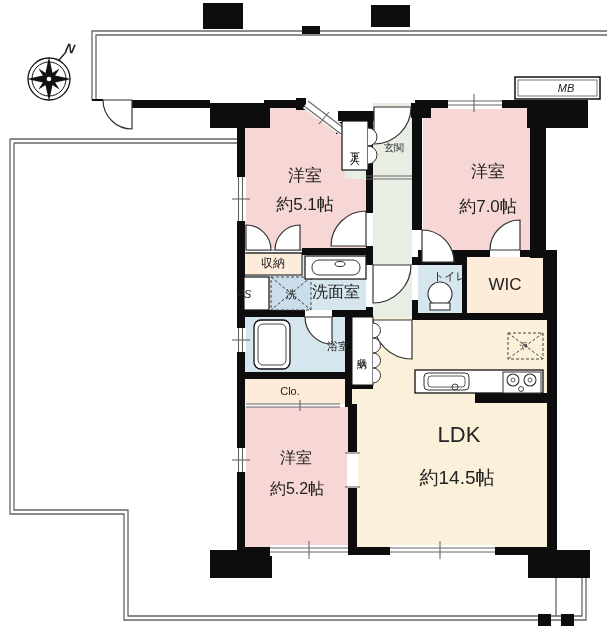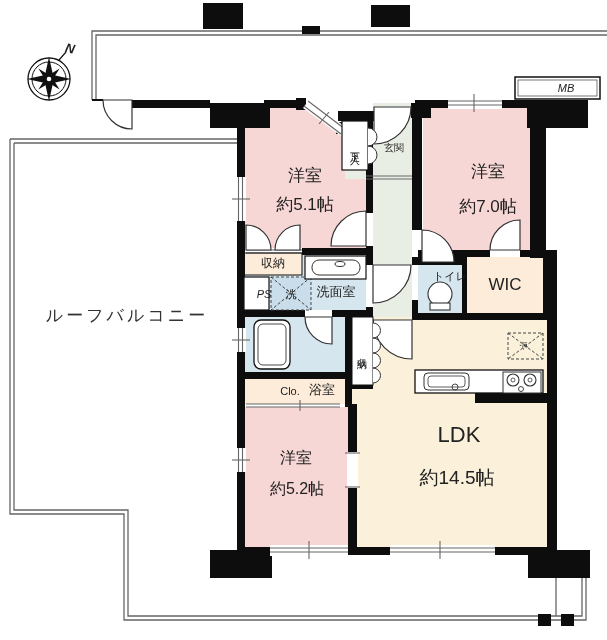--- a/index.html
+++ b/index.html
@@ -289,46 +289,45 @@
   <g>
     <circle cx="49" cy="79" r="21" fill="none" stroke="#111" stroke-width="1.3"></circle>
     <circle cx="49" cy="79" r="17" fill="none" stroke="#111" stroke-width="1"></circle>
     <polygon points="49,57 53,75 71,79 53,83 49,101 45,83 27,79 45,75" fill="#111"></polygon>
     <polygon points="49,75 59.6,68.4 53,79 59.6,89.6 49,83 38.4,89.6 45,79 38.4,68.4" fill="#111"></polygon>
     <circle cx="49" cy="79" r="2.3" fill="#fff"></circle>
     <path d="M59,60 L66,52" stroke="#111" stroke-width="1.2" fill="none"></path>
   </g>
 </svg>
 
-  <div class="lbl" style="left:127px;top:316px;font-size:17px;letter-spacing:3px;color:#333;">ルーフバルコニー</div>
 
   <div class="lbl" style="left:305px;top:176px;font-size:17px;">洋室</div>
   <div class="lbl" style="left:305px;top:205px;font-size:17px;">約5.1帖</div>
 
   <div class="lbl" style="left:488px;top:172px;font-size:17px;">洋室</div>
   <div class="lbl" style="left:488px;top:207px;font-size:17px;text-align:center;">約7.0帖</div>
 
   <div class="lbl" style="left:296px;top:458px;font-size:16px;">洋室</div>
   <div class="lbl" style="left:297px;top:489px;font-size:16px;text-align:center;">約5.2帖</div>
 
   <div class="lbl" style="left:459px;top:435px;font-size:22px;">LDK</div>
   <div class="lbl" style="left:457px;top:478px;font-size:19px;">約14.5帖</div>
 
   <div class="lbl" style="left:394px;top:147px;font-size:10px;">玄関</div>
   <div class="lbl vert" style="left:355px;top:146px;font-size:10px;">下足入</div>
 
   <div class="lbl" style="left:273px;top:264px;font-size:12px;">収納</div>
-  <div class="lbl" style="left:264px;top:294px;font-size:11px;font-style:italic;">PS</div>
+  <div class="lbl" style="left:244px;top:294px;font-size:11px;font-style:italic;">PS</div>
   <div class="lbl" style="left:291px;top:294px;font-size:11px;">洗</div>
-  <div class="lbl" style="left:336px;top:292px;font-size:13px;">洗面室</div>
+  <div class="lbl" style="left:336px;top:292px;font-size:16px;">洗面室</div>
 
   <div class="lbl" style="left:440px;top:276px;font-size:11px;margin-left:10px;">トイレ</div>
   <div class="lbl" style="left:505px;top:285px;font-size:17px;text-align:center;">WIC</div>
 
-  <div class="lbl" style="left:322px;top:346px;font-size:13px;margin-top:44px;">浴室</div>
+  <div class="lbl" style="left:338px;top:346px;font-size:11px;">浴室</div>
   <div class="lbl vert" style="left:362px;top:351px;font-size:10px;">収納</div>
 
   <div class="lbl" style="left:290px;top:391px;font-size:11px;">Clo.</div>
 
   <div class="lbl" style="left:566px;top:88px;font-size:11px;font-style:italic;">MB</div>
 
   <div class="lbl" style="left:525px;top:346px;font-size:8px;transform:translate(-50%,-50%) rotate(-40deg);">冷</div>
 
   <div class="lbl" style="left:70px;top:49px;font-size:13px;font-style:italic;font-weight:700;transform:translate(-50%,-50%) rotate(12deg);">N</div>
 

